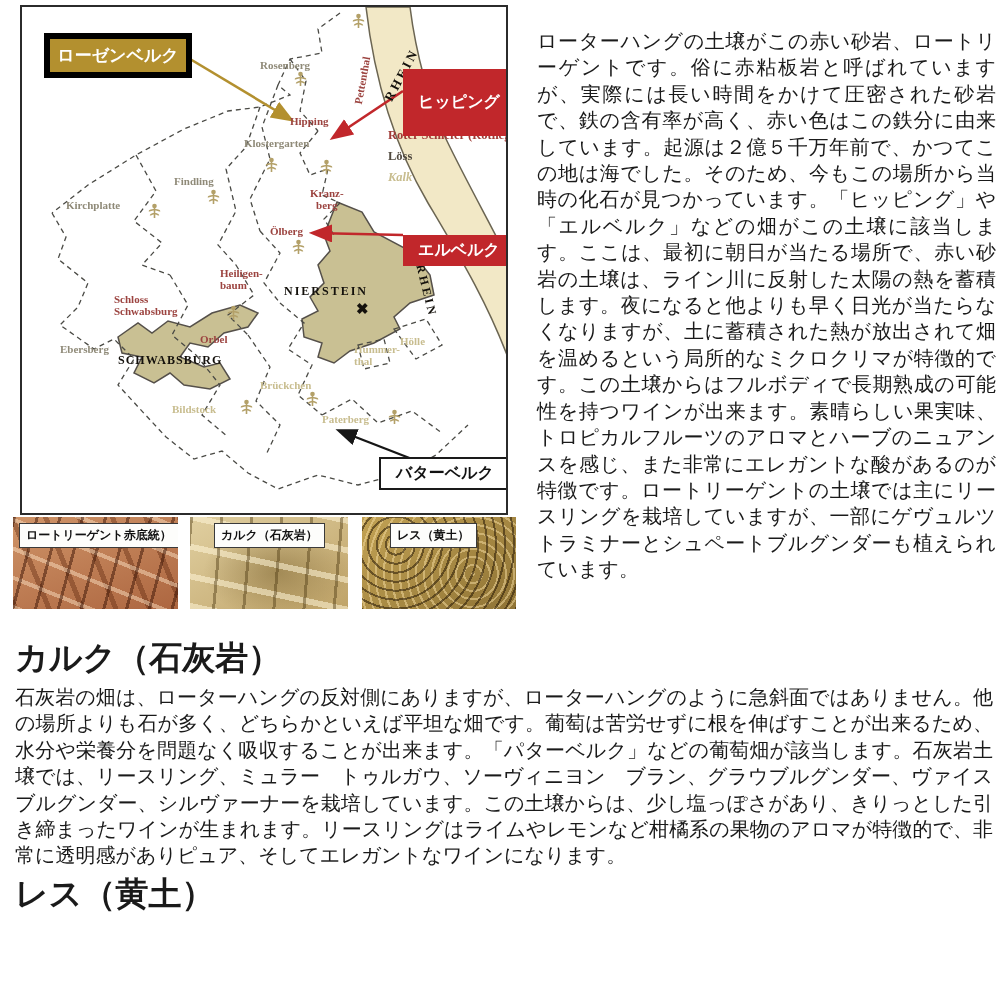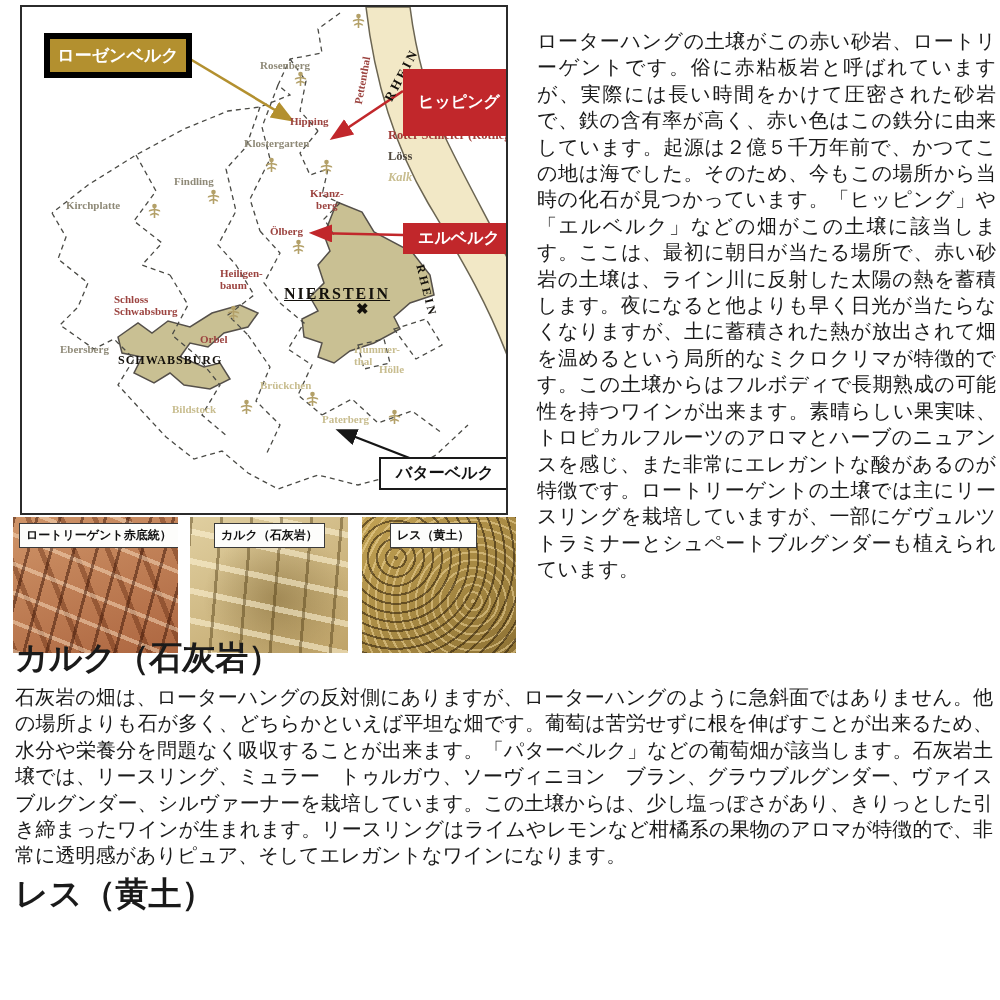--- a/index.html
+++ b/index.html
@@ -19,26 +19,26 @@
   .map-label.ctr{text-align:center;}
   .legend{position:absolute;left:366px;top:118px;font-family:"Liberation Serif","DejaVu Serif",serif;}
   .legend-item{font-weight:bold;font-size:12.5px;line-height:21px;white-space:nowrap;}
   .vine{position:absolute;width:13px;height:17px;}
 
   .callout{position:absolute;font-family:"Liberation Sans","DejaVu Sans",sans-serif;
        font-weight:bold;text-align:center;white-space:nowrap;}
   .co-gold{left:22px;top:26px;width:136px;padding:5px 0;background:#b3902f;border:6px solid #000000;
        color:#fff;font-size:17px;}
   .co-red1{left:381px;top:62px;padding:23px 15px;background:#c1272b;color:#fff;font-size:16px;}
-  .co-red2{left:381px;top:216px;padding:5px 15px;background:#c1272b;color:#fff;font-size:16px;}
+  .co-red2{left:381px;top:228px;padding:5px 15px;background:#c1272b;color:#fff;font-size:16px;}
   .co-white{left:357px;top:450px;padding:4px 15px;background:#fff;border:2px solid #1a1a1a;
        color:#111;font-size:16px;}
 
   
-  .photo{position:absolute;top:517px;height:136px;overflow:hidden;}
+  .photo{position:absolute;top:517px;height:92px;overflow:hidden;}
   .photo1{left:13px;width:165px;
      background:
        repeating-linear-gradient(105deg, rgba(60,20,5,.50) 0 3px, transparent 3px 22px),
        repeating-linear-gradient(22deg, rgba(255,230,200,.45) 0 4px, transparent 4px 27px),
        repeating-linear-gradient(68deg, rgba(90,35,10,.38) 0 5px, transparent 5px 31px),
        linear-gradient(160deg,#cf9468,#ad6640);}
   .photo2{left:190px;width:158px;
      background:
        repeating-linear-gradient(95deg, rgba(80,60,20,.45) 0 3px, transparent 3px 30px),
        repeating-linear-gradient(12deg, rgba(255,245,215,.55) 0 6px, transparent 6px 29px),
@@ -197,28 +197,28 @@
         <div class="map-label black" style="left: 404px; top: 256px; transform: rotate(76deg); font-size: 12px; letter-spacing: 3px;">RHEIN</div>
         <div class="map-label red" style="left: 268px; top: 108px;">Hipping</div>
         <div class="map-label gray" style="left: 196px; top: 130px; margin-left: 26px;">Klostergarten</div>
         <div class="map-label gray" style="left: 152px; top: 168px;">Findling</div>
         <div class="map-label gray" style="left: 44px; top: 192px;">Kirchplatte</div>
         <div class="map-label red ctr" style="left: 288px; top: 180px;">Kranz-
 berg</div>
         <div class="map-label red" style="left: 248px; top: 218px;">Ölberg</div>
         <div class="map-label red" style="left: 198px; top: 260px;">Heiligen-
 baum</div>
-        <div class="map-label black" style="left: 262px; top: 278px; font-size: 16px; letter-spacing: 2px; text-decoration: underline;">NIERSTEIN</div>
+        <div class="map-label black" style="left: 262px; top: 278px; font-size: 12px; letter-spacing: 2px;">NIERSTEIN</div>
         <div class="map-label black" style="left: 334px; top: 294px; font-size: 15px;">✖</div>
         <div class="map-label red" style="left: 92px; top: 286px;">Schloss
 Schwabsburg</div>
         <div class="map-label red" style="left: 178px; top: 326px;">Orbel</div>
         <div class="map-label gray" style="left: 38px; top: 336px;">Ebersberg</div>
         <div class="map-label black" style="left: 96px; top: 347px; font-size: 12px; letter-spacing: 1px;">SCHWABSBURG</div>
-        <div class="map-label khaki" style="left: 357px; top: 328px; margin-top: 28px;">Hölle</div>
+        <div class="map-label khaki" style="left: 378px; top: 328px;">Hölle</div>
         <div class="map-label khaki" style="left: 332px; top: 336px;">Hummer-
 thal</div>
         <div class="map-label khaki" style="left: 238px; top: 372px;">Brückchen</div>
         <div class="map-label khaki" style="left: 150px; top: 396px;">Bildstock</div>
         <div class="map-label khaki" style="left: 300px; top: 406px;">Paterberg</div>
       </div>
 
     <div class="legend" id="map-legend">
         <div class="legend-item" style="color: rgb(160, 59, 54);">Roter Schiefer (Rotliegend)</div>
         <div class="legend-item" style="color: rgb(81, 74, 64);">Löss</div>

